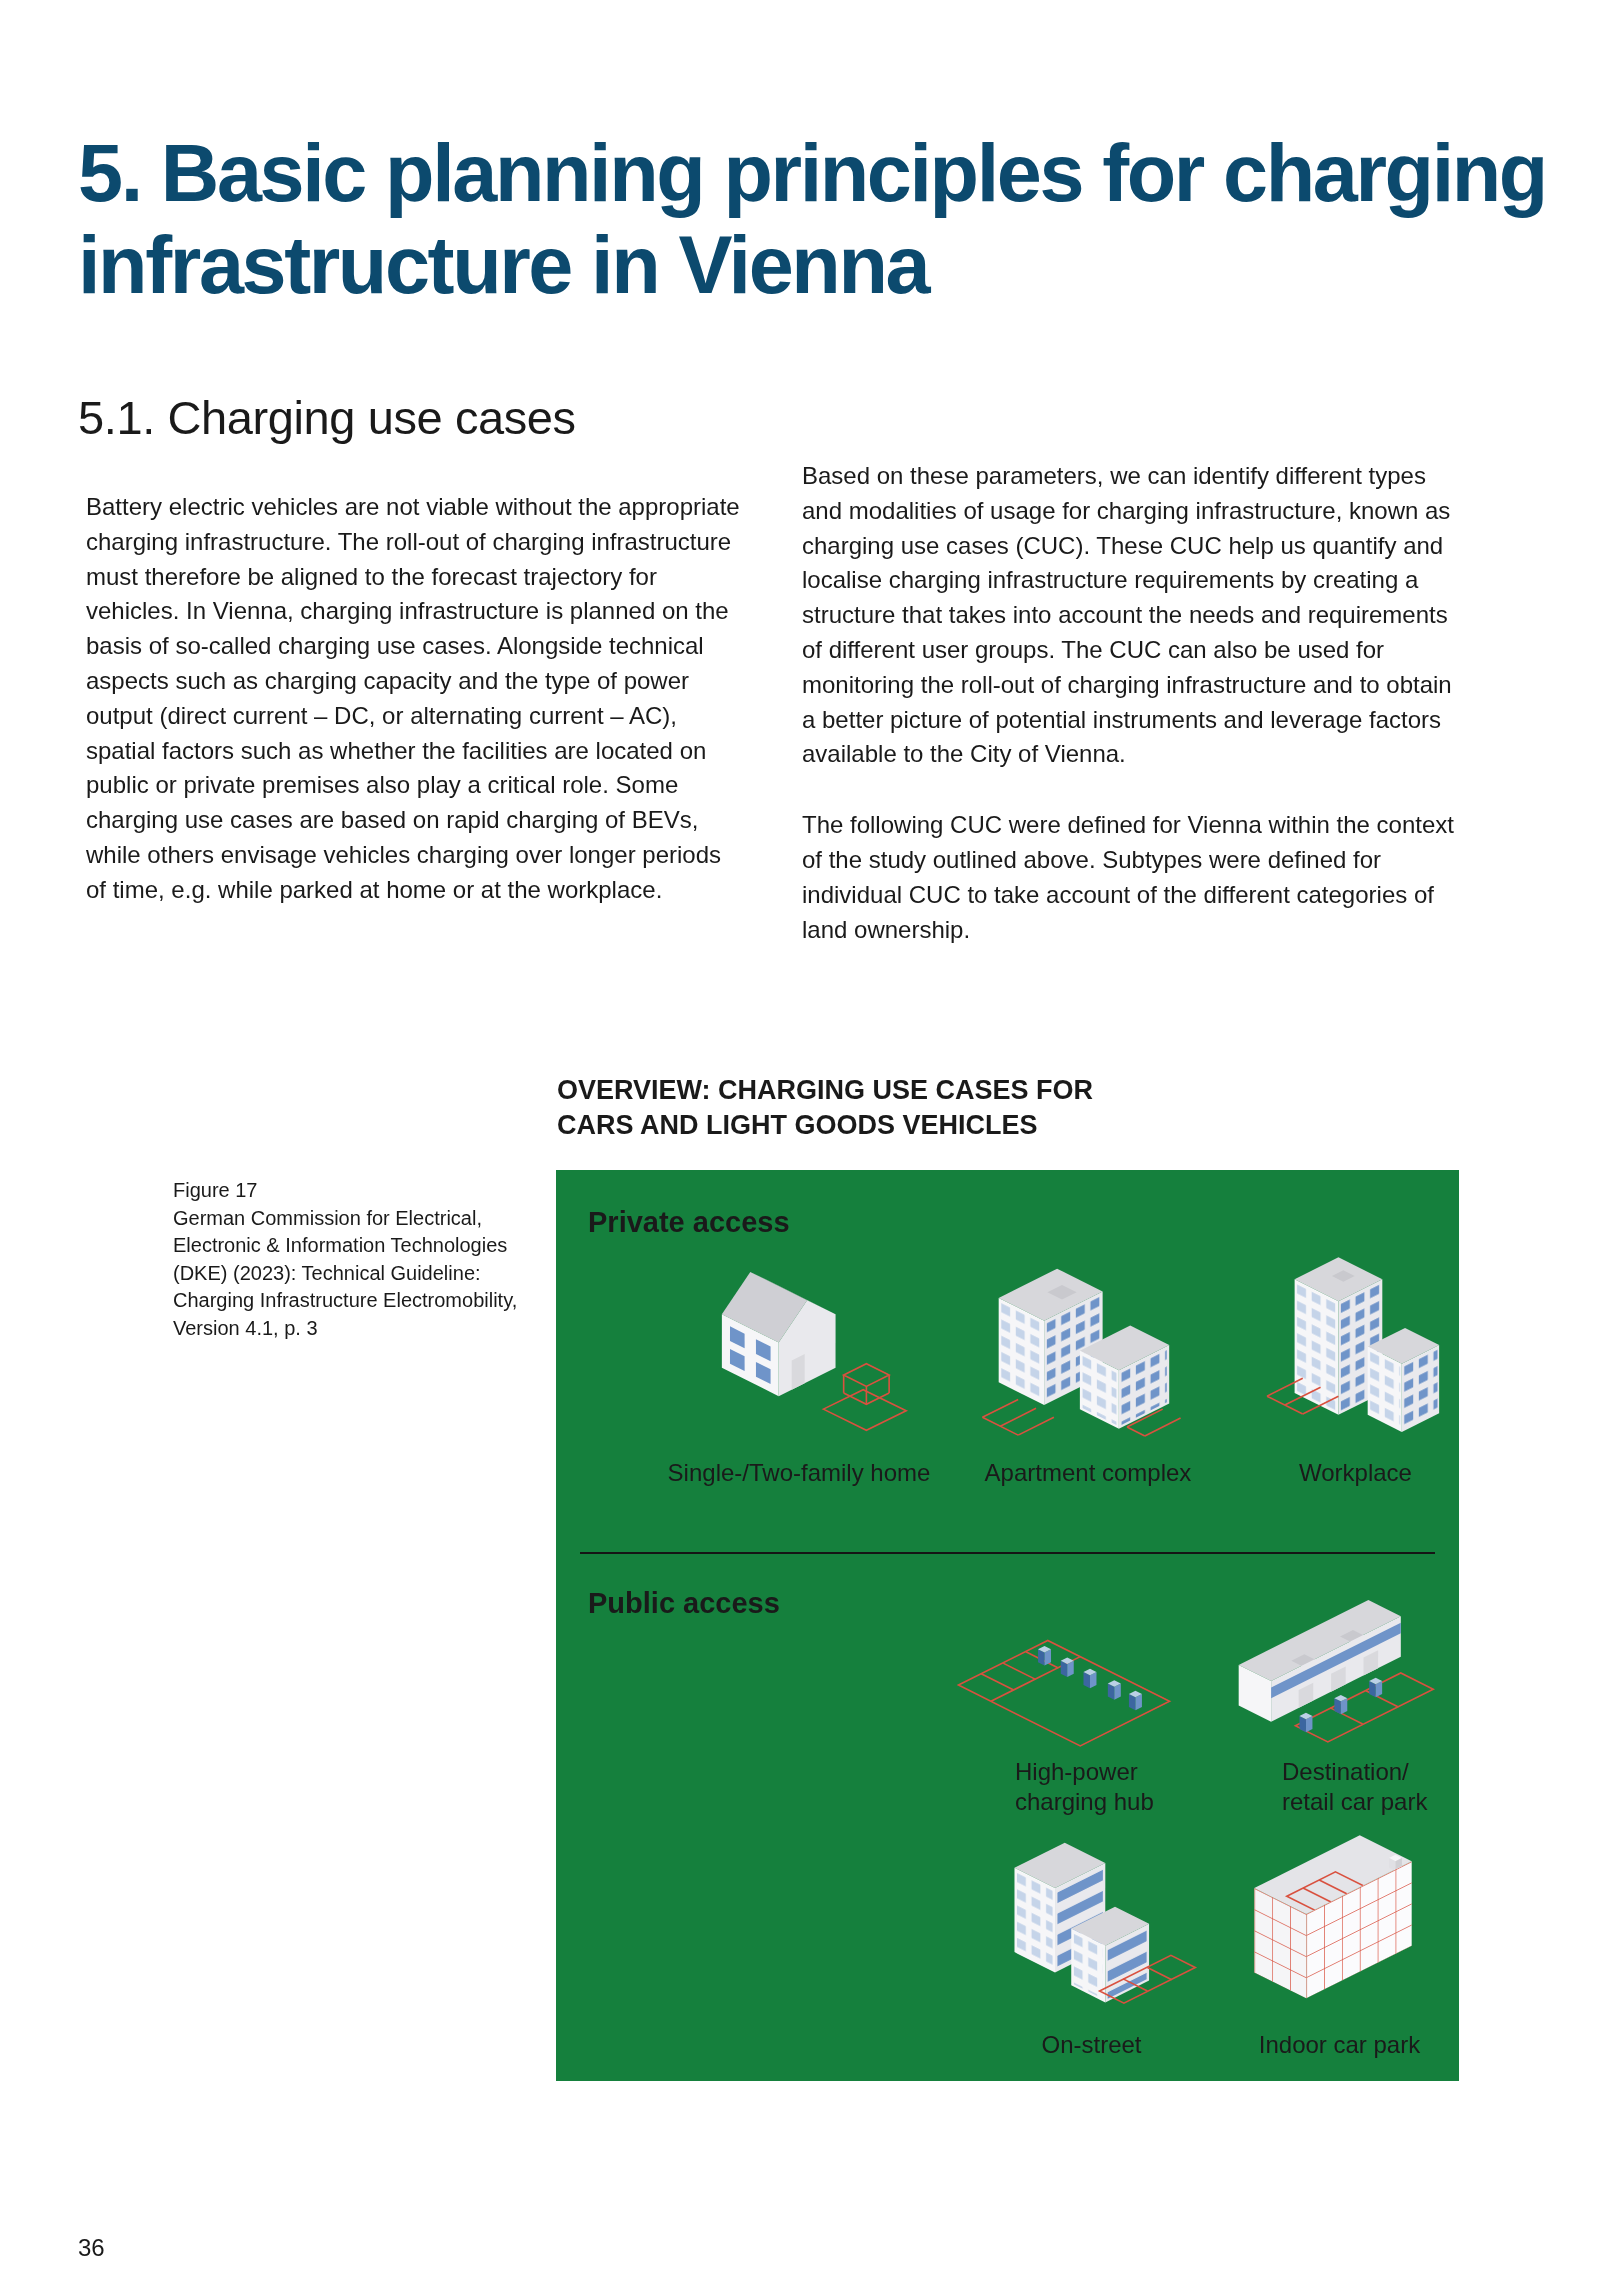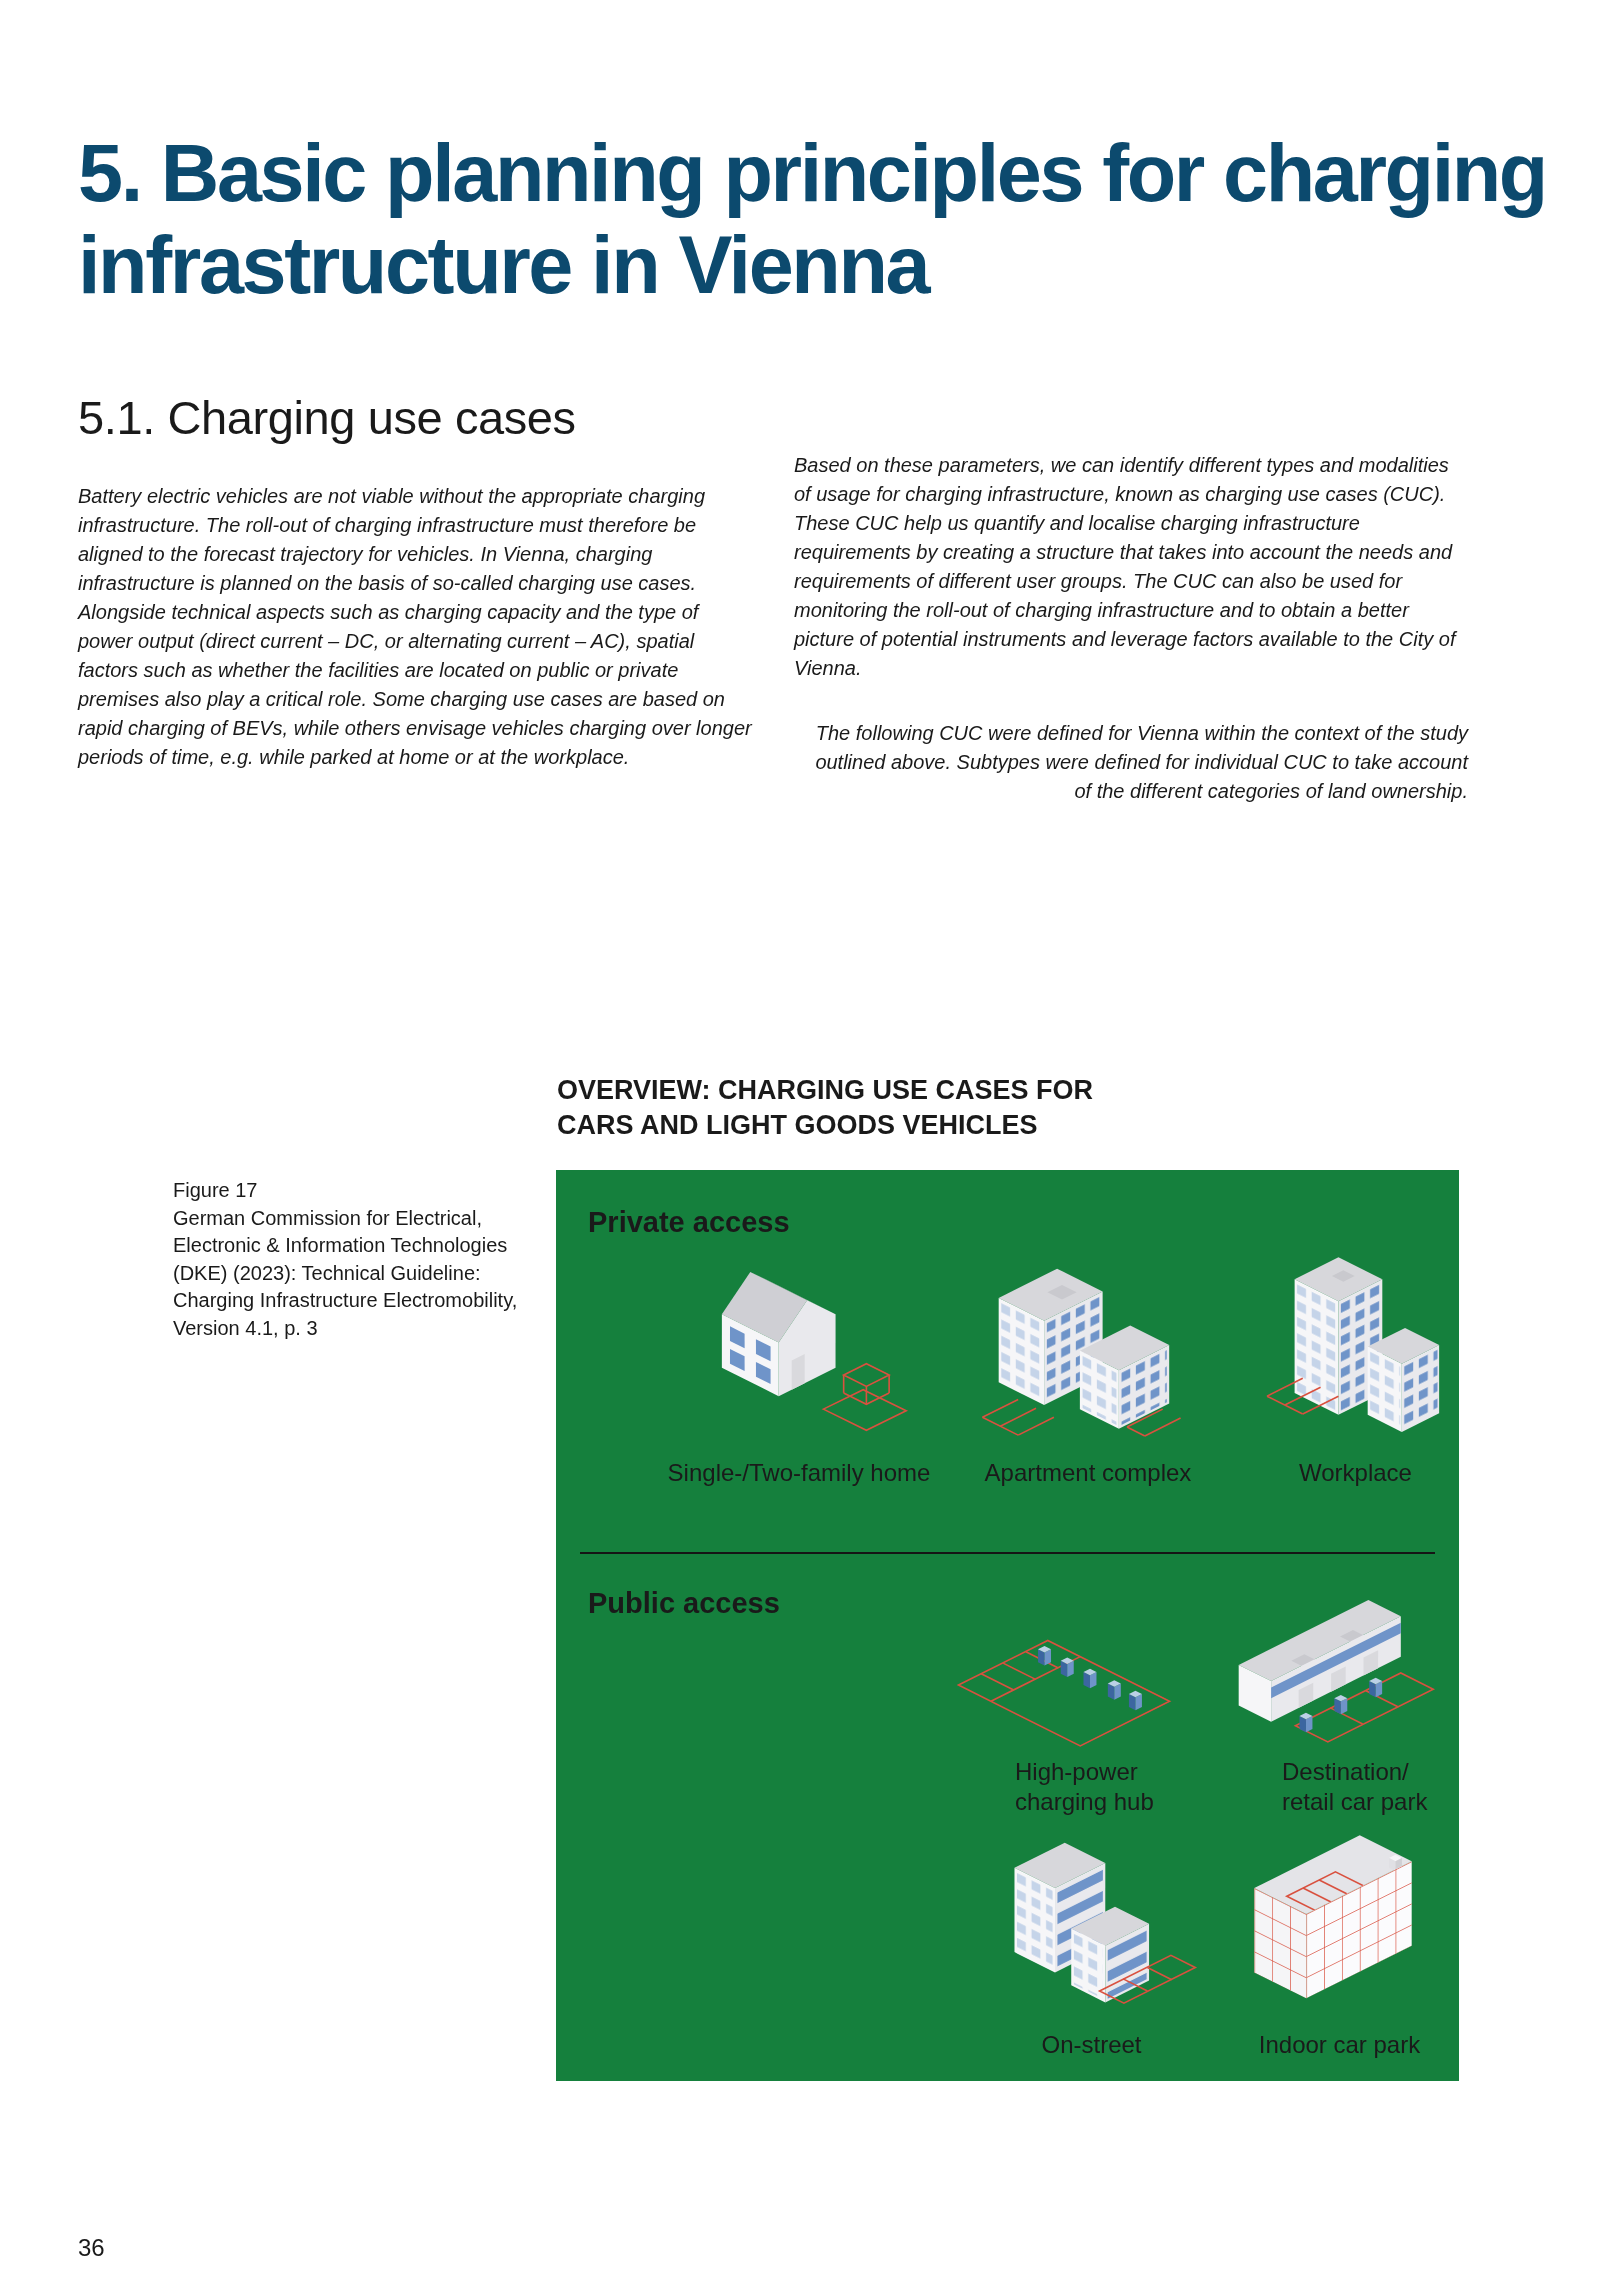--- a/index.html
+++ b/index.html
@@ -10,24 +10,24 @@
   }
   .main-title {
     position: absolute; left: 78px; top: 128px; width: 1469px; margin: 0;
     font-size: 81px; font-weight: bold; line-height: 1.13; letter-spacing: -2.4px; color: #0c4a6e;
   }
   .section-title {
     position: absolute; left: 78px; top: 390px; margin: 0;
     font-size: 47px; font-weight: 400; letter-spacing: -0.4px;
   }
   .columns { position: absolute; left: 78px; top: 482px; width: 1390px; display: flex; gap: 42px; }
-  .col { width: 674px; font-size: 20px; line-height: 1.45; margin: 0; font-style: italic; }
+  .col { width: 674px; font-size: 24px; line-height: 1.45; margin: 8px; }
   .col-right { transform: translateY(-31px); }
   .col-right p { margin: 0; }
-  .col-right .p2 { margin-top: 36px; text-align: right; }
+  .col-right .p2 { margin-top: 36px; }
   .overview-title {
     position: absolute; left: 557px; top: 1073px; font-size: 27px; font-weight: bold;
     line-height: 1.3; white-space: pre-line;
   }
   .fig-caption { position: absolute; left: 173px; top: 1177px; width: 373px; font-size: 20px; line-height: 1.38; }
   .fig-label { font-weight: normal; }
   .panel { position: absolute; left: 556px; top: 1170px; width: 903px; height: 911px; background: #15803d; overflow: hidden; }
   .access-label { position: absolute; left: 32px; font-size: 29px; font-weight: bold; }
   .lbl-private { top: 36px; }
   .lbl-public { top: 417px; }

